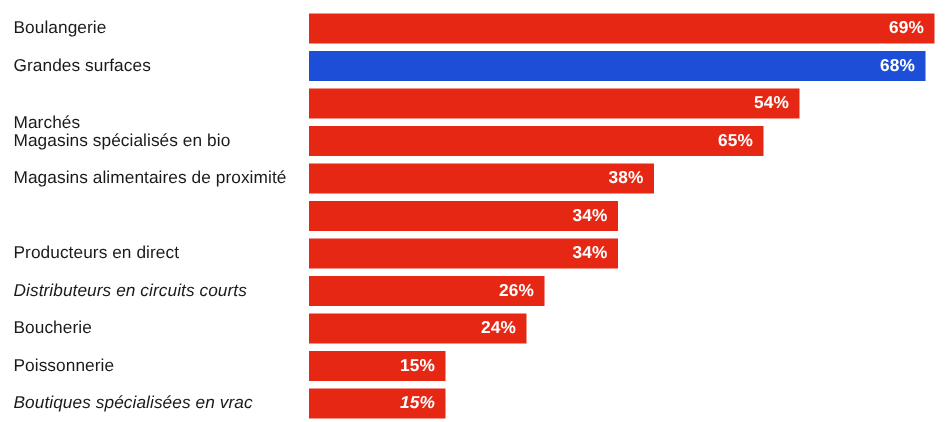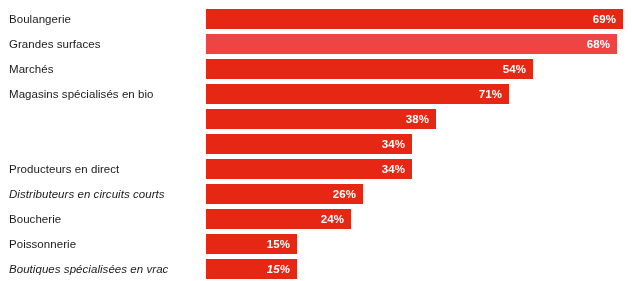--- a/index.html
+++ b/index.html
@@ -70,42 +70,43 @@
       <div class="cat-label" style="color: rgb(26, 26, 26);">Boulangerie</div>
       <div class="bar-track" style="left: 206px; width: 417px;">
         <div class="bar-fill" style="background: rgb(229, 39, 19); width: 100%;">
           <span class="bar-value" style="color: rgb(255, 255, 255);">69%</span>
         </div>
       </div>
     </div>
     <div class="bar-row" style="top: 34px;">
       <div class="cat-label" style="color: rgb(26, 26, 26);">Grandes surfaces</div>
       <div class="bar-track" style="left: 206px; width: 411px;">
-        <div class="bar-fill" style="background: #ef4444; width: 100%; padding-left: 24px;">
+        <div class="bar-fill" style="background: #1d4ed8; width: 100%; padding-left: 24px;">
           <span class="bar-value" style="color: rgb(255, 255, 255);">68%</span>
         </div>
       </div>
     </div>
     <div class="bar-row" style="top: 59px;">
-      <div class="cat-label" style="color: rgb(26, 26, 26);">Marchés</div>
+      <div class="cat-label" style="color: rgb(26, 26, 26); margin-top: 13px;">Marchés</div>
       <div class="bar-track" style="left: 206px; width: 327px;">
         <div class="bar-fill" style="background: rgb(229, 39, 19); width: 100%;">
           <span class="bar-value" style="color: rgb(255, 255, 255);">54%</span>
         </div>
       </div>
     </div>
     <div class="bar-row" style="top: 84px;">
       <div class="cat-label" style="color: rgb(26, 26, 26);">Magasins spécialisés en bio</div>
       <div class="bar-track" style="left: 206px; width: 303px;">
         <div class="bar-fill" style="background: rgb(229, 39, 19); width: 100%;">
-          <span class="bar-value" style="color: rgb(255, 255, 255);">71%</span>
+          <span class="bar-value" style="color: rgb(255, 255, 255);">65%</span>
         </div>
       </div>
     </div>
     <div class="bar-row" style="top: 109px;">
+      <div class="cat-label" style="color: rgb(26, 26, 26);">Magasins alimentaires de proximité</div>
       <div class="bar-track" style="left: 206px; width: 230px; text-align: right;">
         <div class="bar-fill" style="background: rgb(229, 39, 19); width: 100%;">
           <span class="bar-value" style="color: rgb(255, 255, 255);">38%</span>
         </div>
       </div>
     </div>
     <div class="bar-row" style="top: 134px;">
       <div class="bar-track" style="left: 206px; width: 206px;">
         <div class="bar-fill" style="background: rgb(229, 39, 19); width: 100%;">
           <span class="bar-value" style="color: rgb(255, 255, 255);">34%</span>

